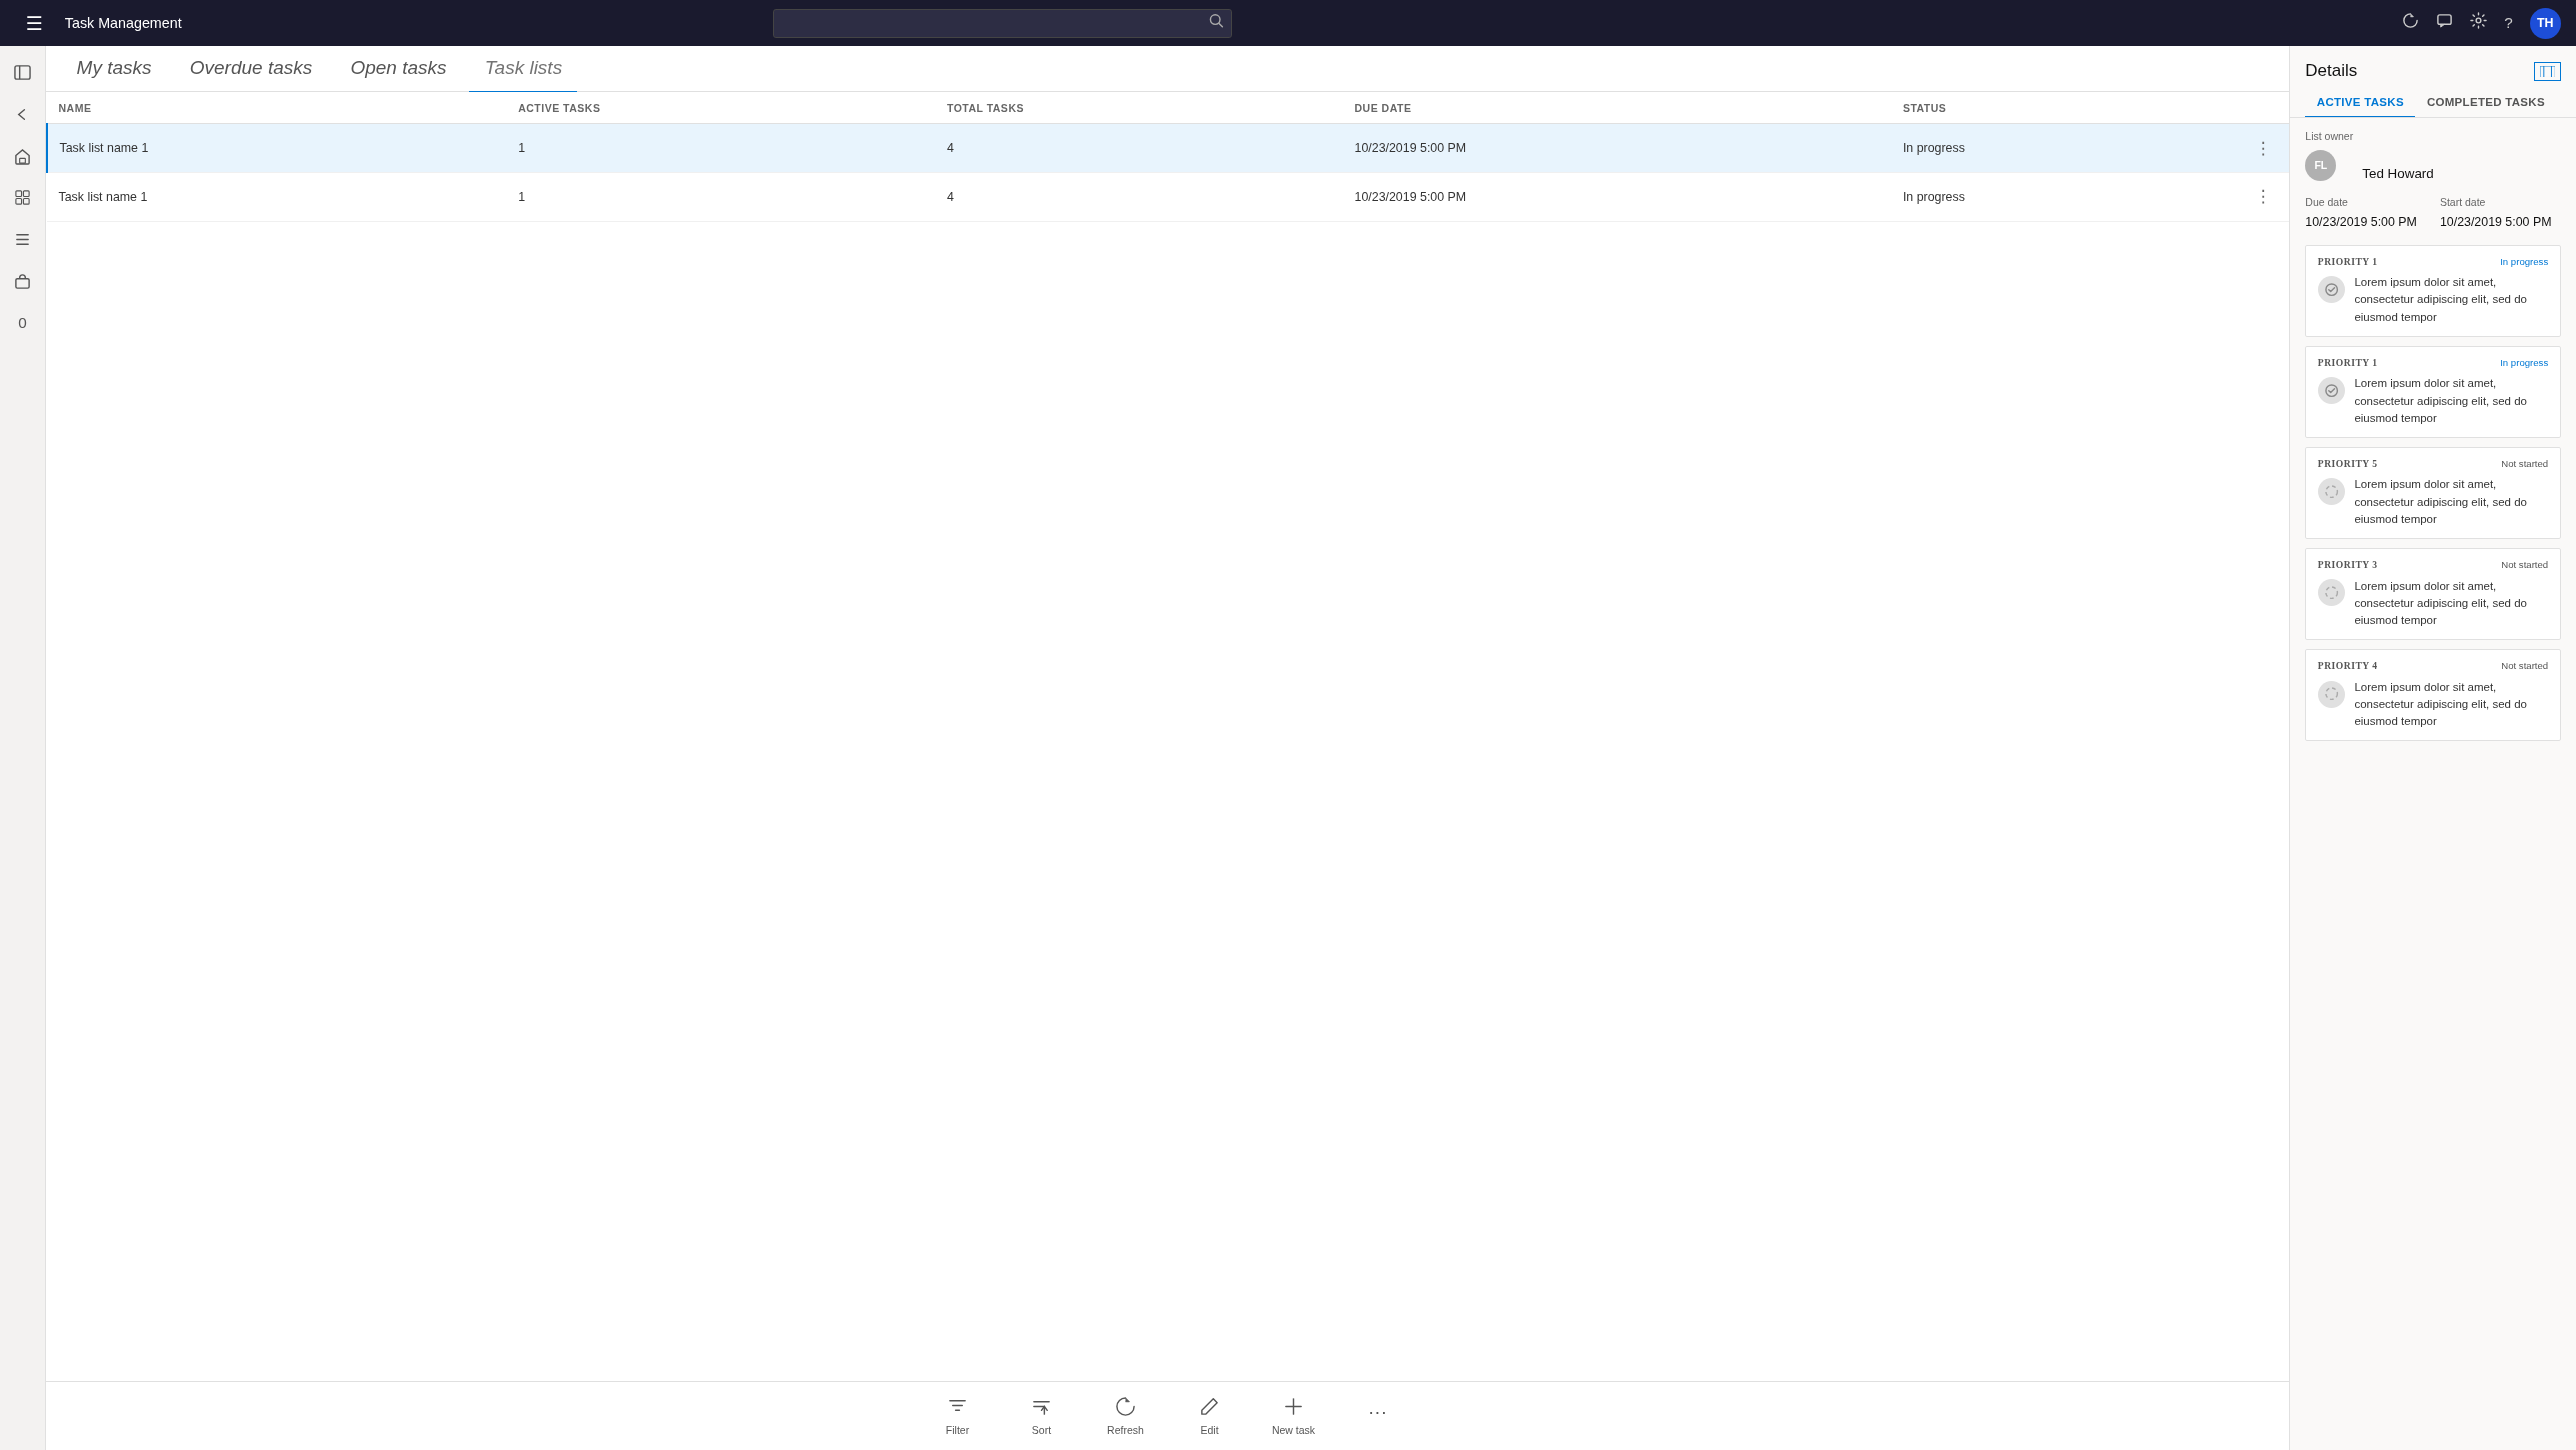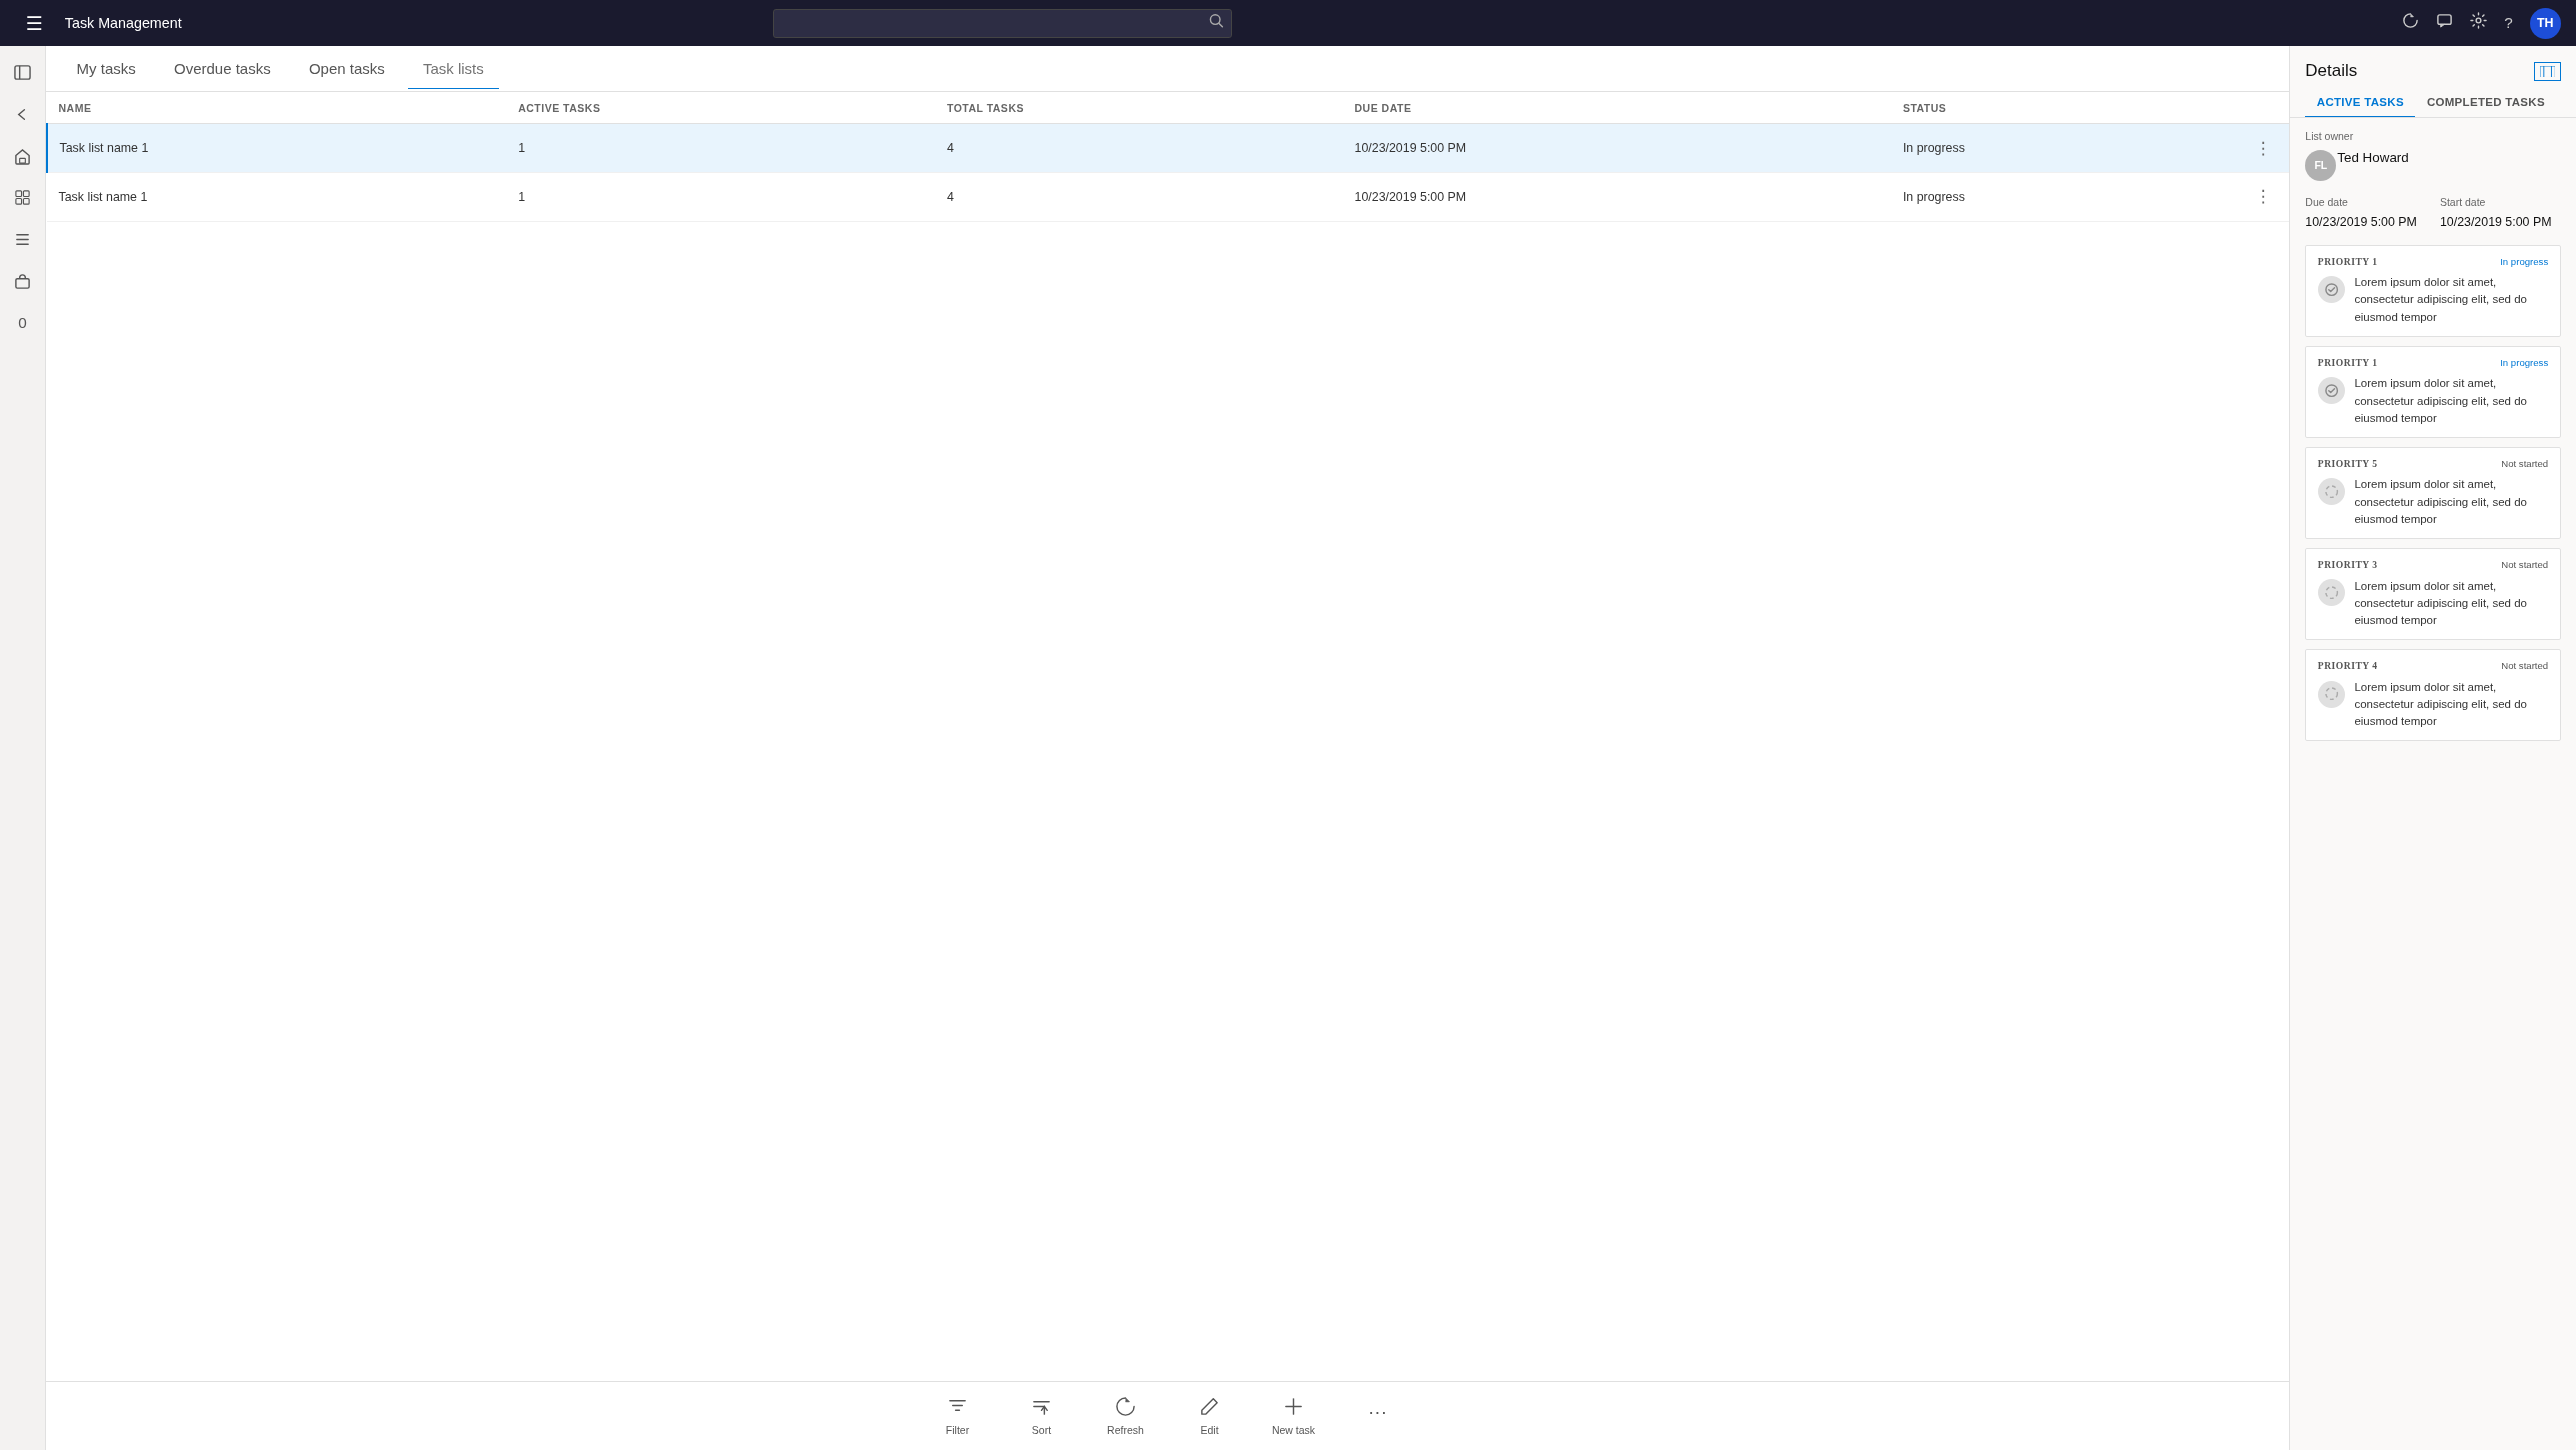--- a/index.html
+++ b/index.html
@@ -120,25 +120,26 @@
       align-items: center;
       padding: 0 15.3px;
       background: white;
       border-bottom: 1px solid #e0e0e0;
       height: 46px;
       gap: 7.6px;
       flex-shrink: 0;
     }
     .tab-item {
       padding: 11.5px 15.3px;
-      font-size: 15px;
+      font-size: 19px;
       color: #555;
       cursor: pointer;
       border-bottom: 1.9px solid transparent;
       white-space: nowrap;
+      font-style: italic;
     }
     .tab-item.active {
       color: #737373;
       border-bottom: 1.9px solid #0078d4;
       font-weight: 500;
     }
 
     
     .table-wrapper {
       flex: 1;
@@ -242,22 +243,22 @@
       margin-bottom: 15.3px;
     }
     .list-owner-label {
       font-size: 10.5px;
       color: #666;
       margin-bottom: 7.6px;
       font-weight: 400;
     }
     .owner-row {
       display: flex;
-      align-items: flex-start;
-      gap: 1px;
+      align-items: flex-end;
+      gap: 26px;
       margin-top: 8px;
     }
     .owner-avatar {
       width: 31px;
       height: 31px;
       border-radius: 50%;
       background: #b0b0b0;
       display: flex;
       align-items: center;
       justify-content: center;

